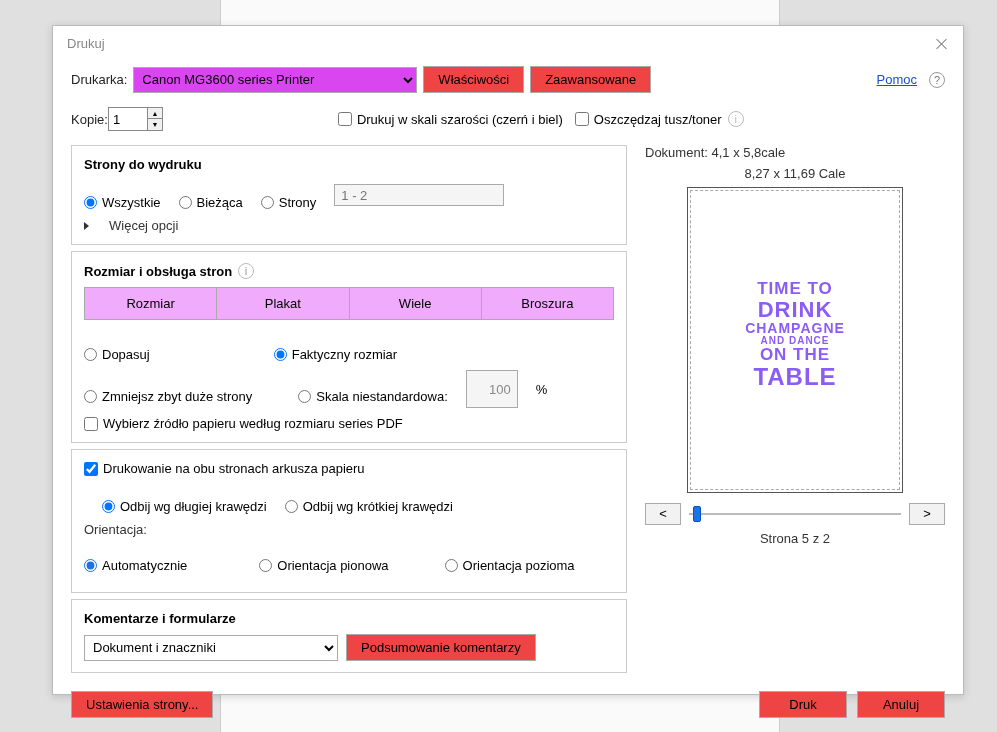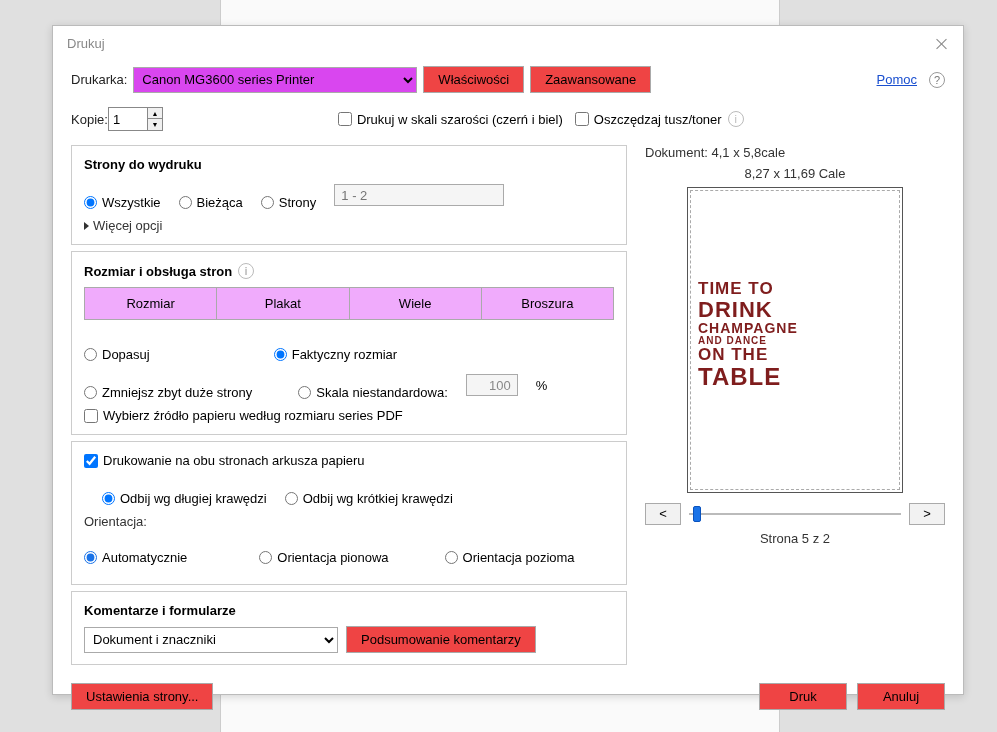--- a/index.html
+++ b/index.html
@@ -28,33 +28,33 @@
 .chk { display: flex; align-items: center; gap: 5px; }
 .chk input { width: 14px; height: 14px; }
 .body { display: flex; gap: 18px; }
 .left { flex: 1; }
 .right { width: 300px; }
 .group { border: 1px solid #ccc; padding: 11px 12px; margin-bottom: 6px; }
 .group-title { font-weight: bold; margin-bottom: 8px; display: flex; align-items: center; }
 .radio-row { display: flex; gap: 18px; align-items: center; margin-bottom: 8px; }
 .radio-row label, .chk label { display: flex; align-items: center; gap: 5px; cursor: pointer; margin-top: 15px; }
 .range-input { width: 170px; height: 22px; border: 1px solid #aaa; background: #f5f5f5; color: #888; padding: 2px 6px; }
-.expand { display: flex; align-items: center; gap: 4px; color: #333; cursor: pointer; }
+.expand { display: flex; align-items: center; gap: 20px; color: #333; cursor: pointer; }
 .tri { width: 0; height: 0; border-left: 5px solid #333; border-top: 4px solid transparent; border-bottom: 4px solid transparent; }
 .btn-grid { display: flex; gap: 0; margin: 8px 0 12px 0; }
 .btn-grid .seg { flex: 1; text-align: center; padding: 8px; background: #f0abfc; border: 1px solid #aaa; cursor: pointer; }
 .btn-grid .seg:not(:first-child) { border-left: none; }
-.scale-input { width: 52px; height: 22px; border: 1px solid #aaa; background: #f5f5f5; color: #888; padding: 4px 6px; text-align: right; }
+.scale-input { width: 52px; height: 38px; border: 1px solid #aaa; background: #f5f5f5; color: #888; padding: 4px 6px; text-align: right; }
 .sublabel { color: #1a4fcf; margin-bottom: 6px; }
 .combo { width: 254px; height: 26px; border: 1px solid #aaa; background: #fff; padding: 2px 4px; }
 .preview-head { text-align: left; margin-bottom: 6px; color: #333; }
 .preview-dims { text-align: center; margin-bottom: 6px; color: #333; }
 .paper { width: 216px; height: 306px; margin: 0 auto 10px auto; border: 1px solid #555; position: relative; background: #fff; }
 .paper .inner { position: absolute; top: 2px; left: 2px; right: 2px; bottom: 2px; border: 1px dashed #aaa; }
-.poster-text { position: absolute; top: 92px; left: 10px; right: 0; text-align: left; font-family: "Times New Roman", serif; font-weight: bold; color: #7f1d1d; line-height: 1.05; letter-spacing: 1px; }
+.poster-text { position: absolute; top: 92px; left: 0; right: 0; text-align: center; font-family: "Times New Roman", serif; font-weight: bold; color: #8b5cf6; line-height: 1.05; letter-spacing: 1px; }
 .poster-text .l1 { font-size: 17px; }
 .poster-text .l2 { font-size: 22px; }
 .poster-text .l3 { font-size: 14px; letter-spacing: 1px; }
 .poster-text .l4 { font-size: 10px; letter-spacing: 1px; }
 .poster-text .l5 { font-size: 17px; }
 .poster-text .l6 { font-size: 24px; }
 .nav { display: flex; align-items: center; gap: 8px; justify-content: center; margin-top: 10px; }
 .navbtn { width: 36px; height: 22px; border: 1px solid #aaa; background: #f2f2f2; text-align: center; line-height: 20px; cursor: pointer; }
 .slider { flex: 1; position: relative; height: 20px; }
 .slider .track { position: absolute; top: 9px; left: 0; right: 0; height: 2px; background: #bbb; }

